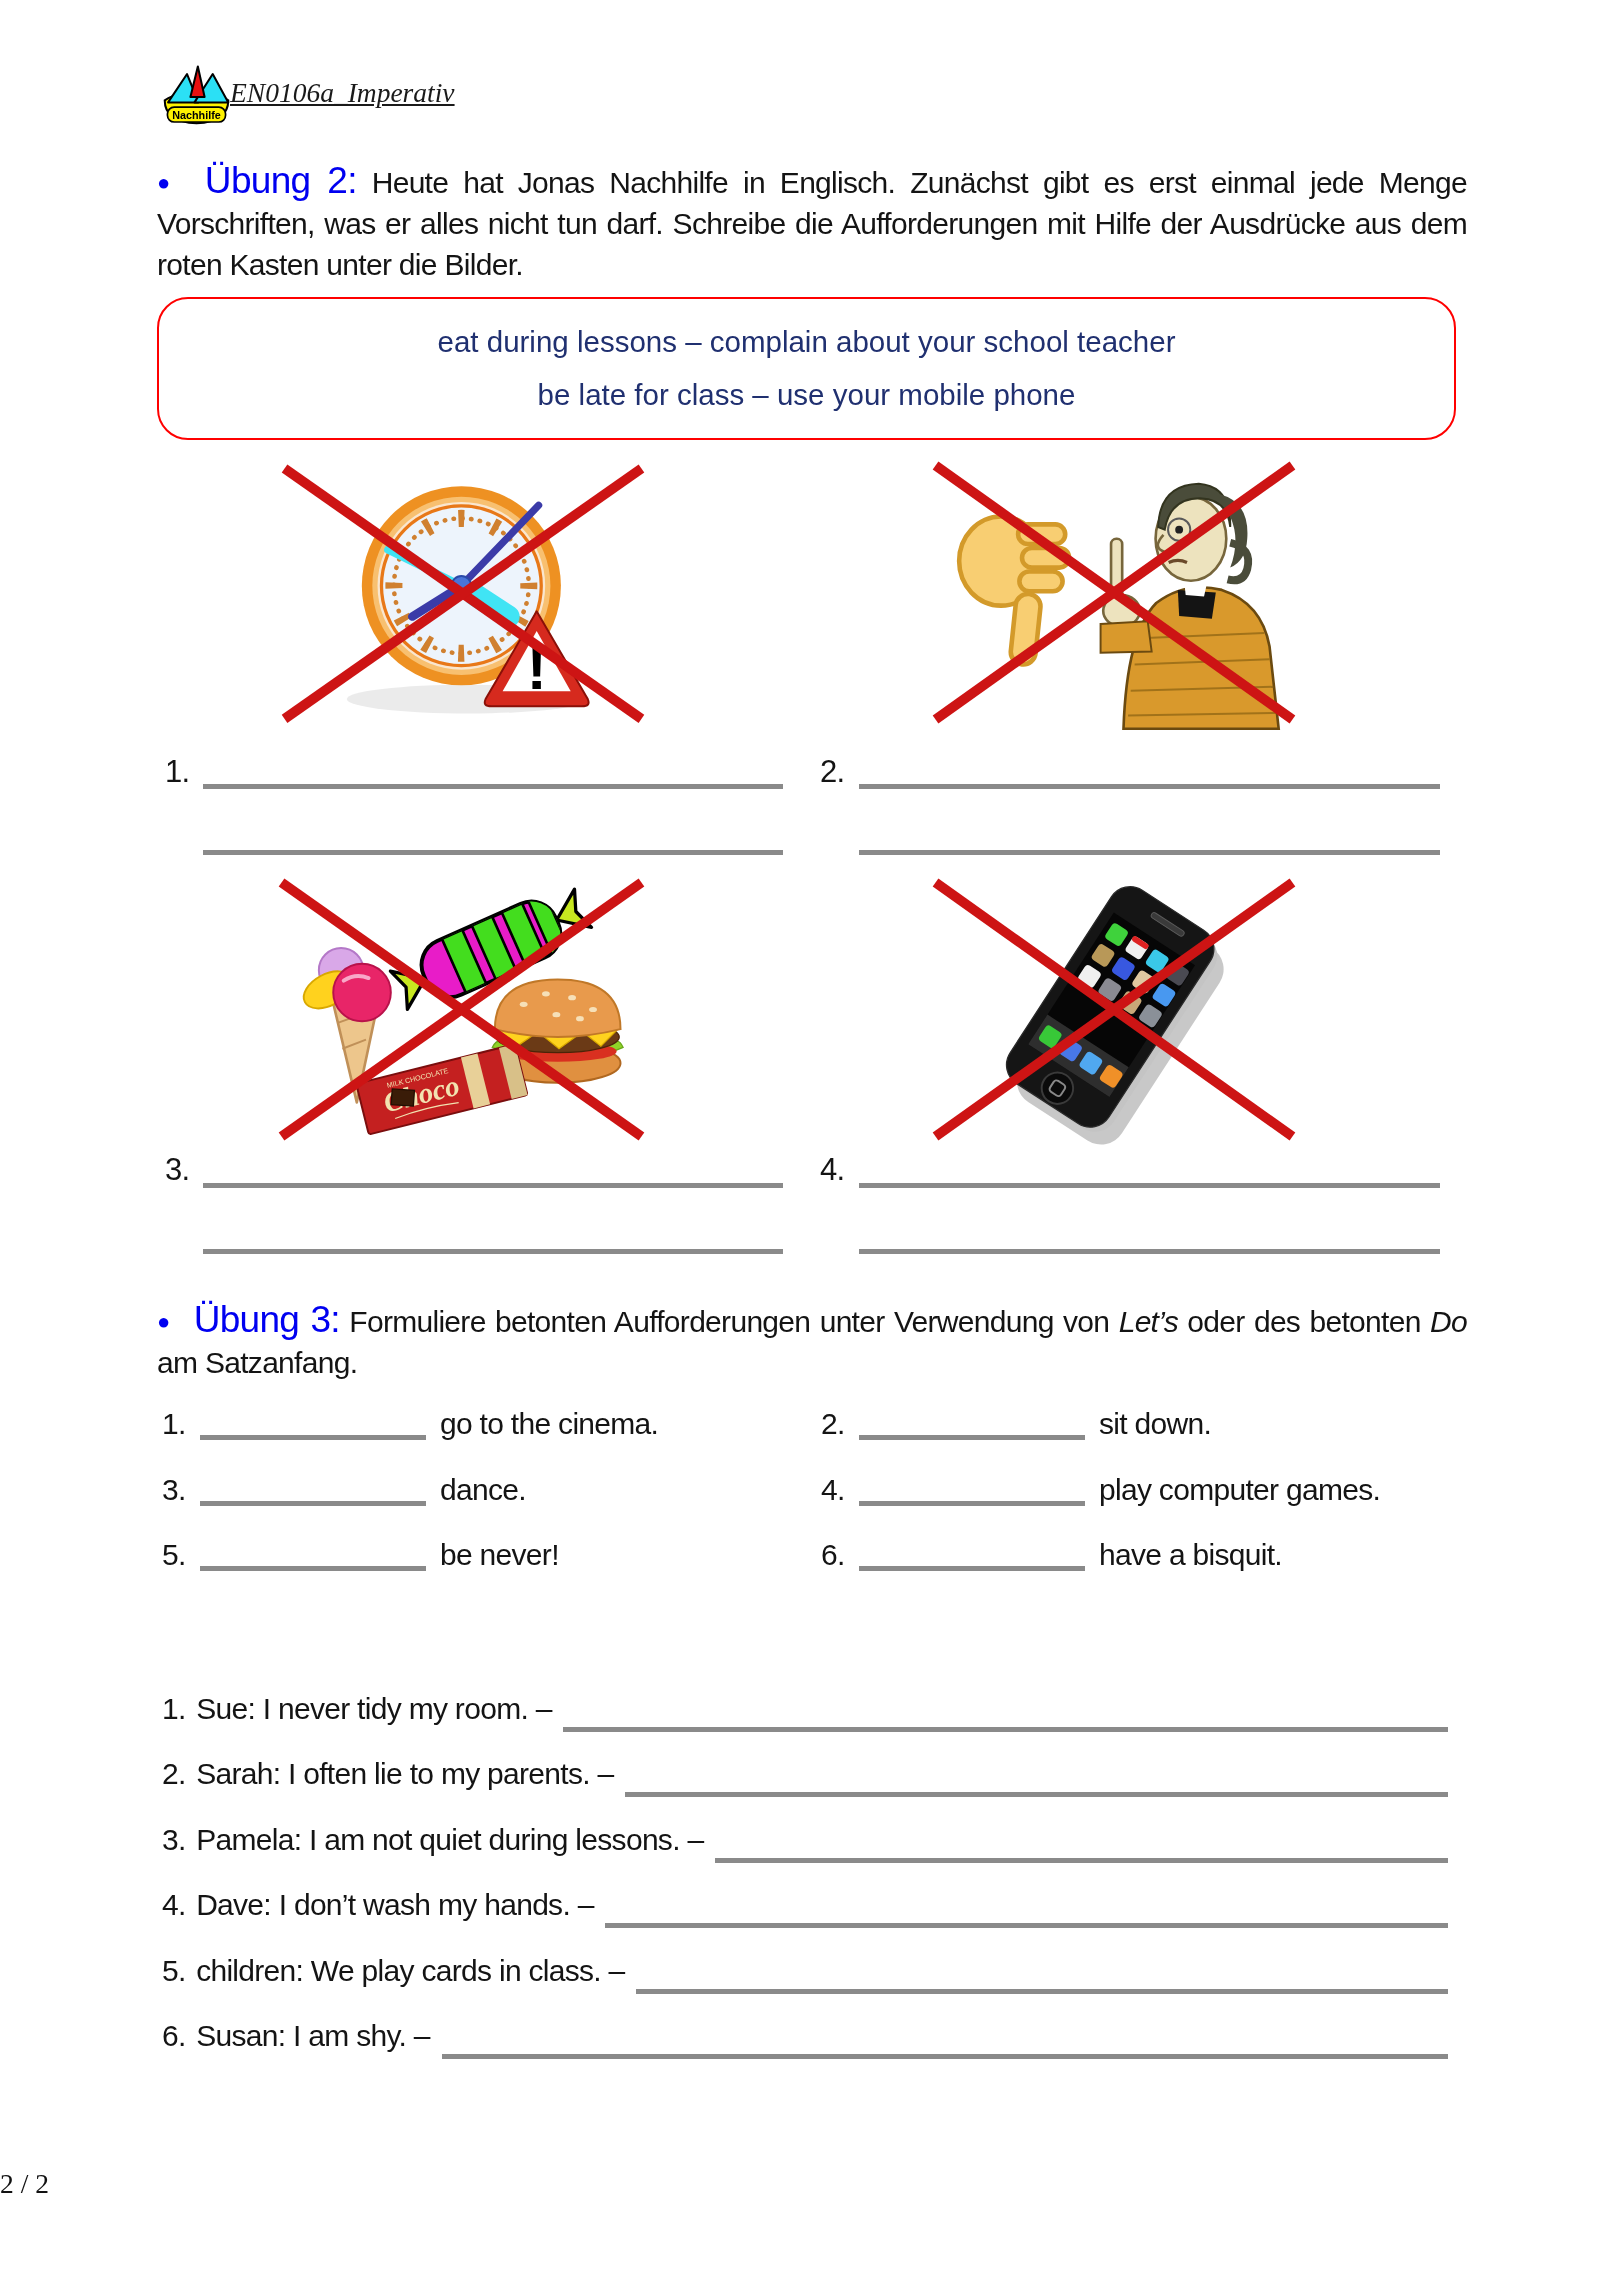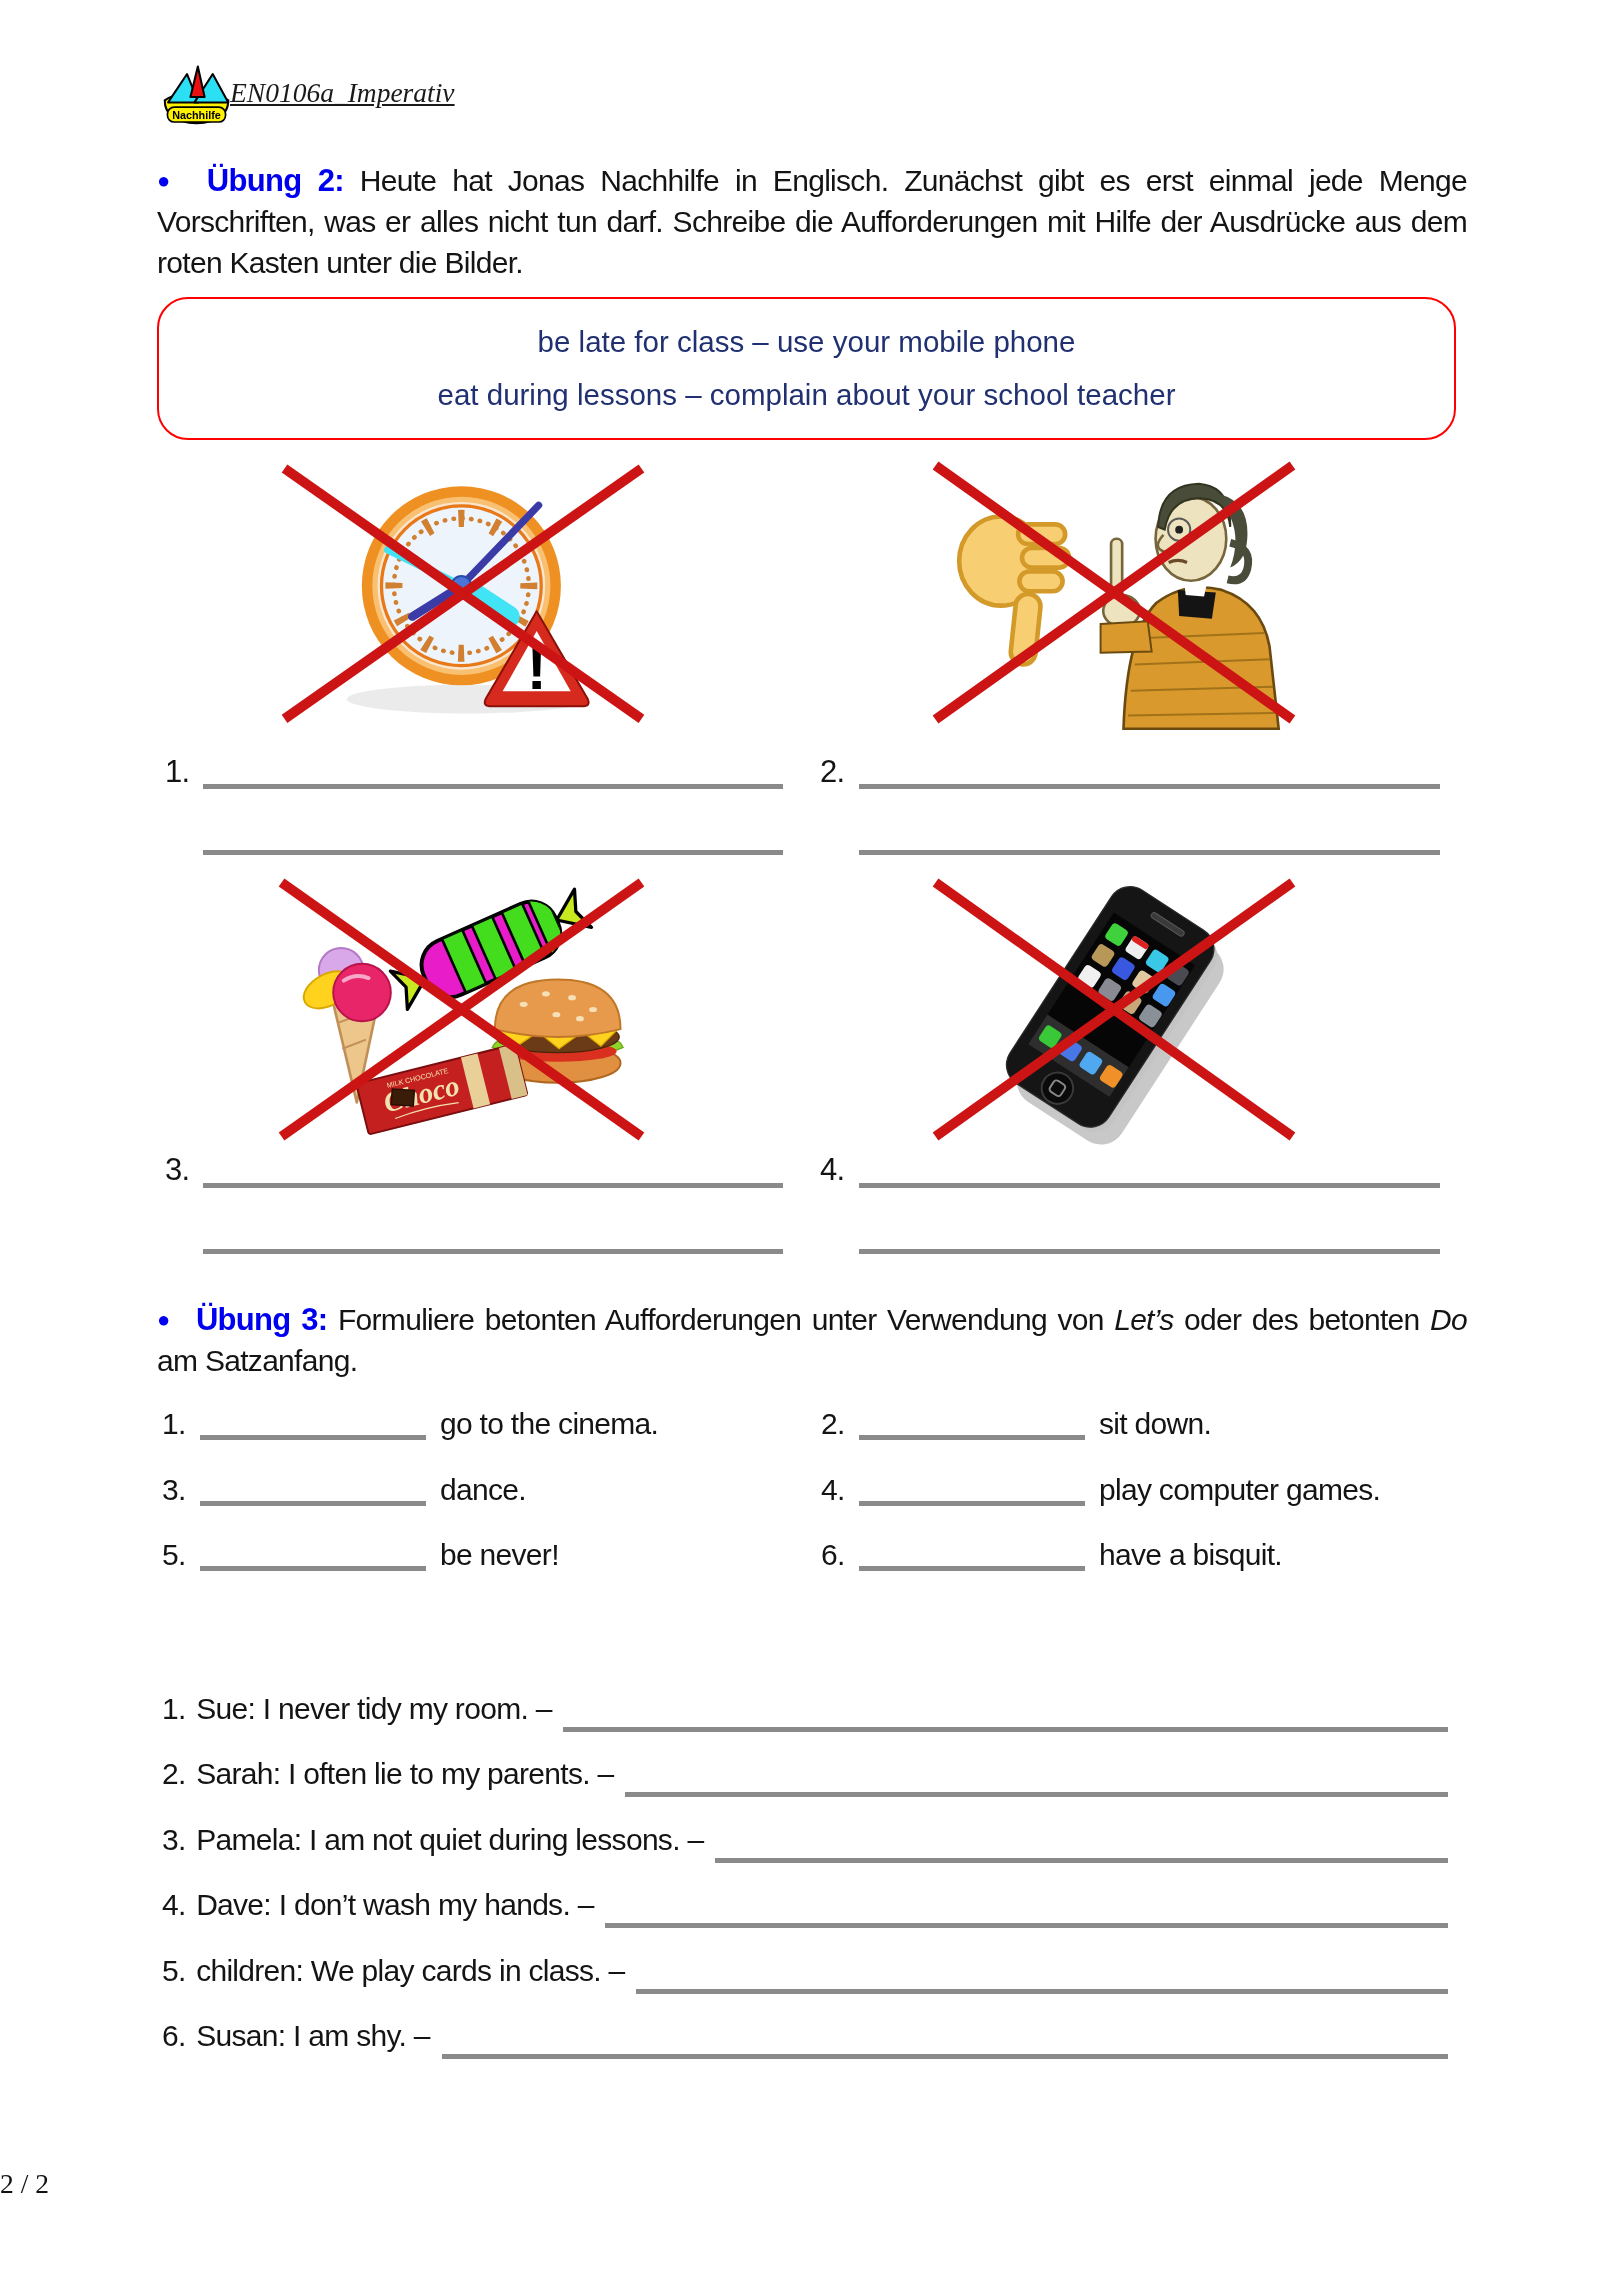--- a/index.html
+++ b/index.html
@@ -6,21 +6,21 @@
   .page{position:relative;width:1623px;height:2295px;background:#ffffff;overflow:hidden;
         font-family:"Liberation Sans",sans-serif;color:#141414;}
   
   .logo{position:absolute;left:160px;top:63px;width:73px;height:68px;}
   .doc-title{position:absolute;left:230px;top:77px;font-family:"Liberation Serif",serif;
              font-style:italic;font-size:27.5px;color:#1a1a1a;text-decoration:underline;}
   
   .para{position:absolute;left:157px;width:1310px;margin:0;font-size:30px;line-height:41px;
         text-align:justify;letter-spacing:-0.7px;}
   .bullet{color:#0000F0;font-size:22px;vertical-align:2.6px;margin-right:13px;}
-  .lbl{color:#0000F0;font-weight:bold;font-size:31px;}
+  .lbl{color:#0000F0;font-weight:normal;font-size:37px;}
   .hl{font-family:"Liberation Sans",sans-serif;}
   
   .redbox{position:absolute;left:157px;top:297px;width:1299px;height:143px;box-sizing:border-box;
           border:2.6px solid #FF0000;border-radius:31px;display:flex;flex-direction:column;
           justify-content:center;align-items:center;gap:19.6px;color:#203070;font-size:29.5px;
           font-weight:500;letter-spacing:0;}
   
   .cell{position:absolute;}
   .cell svg{position:absolute;left:0;top:0;width:100%;height:100%;overflow:visible;}
   
@@ -55,22 +55,22 @@
   </svg>
   <div class="doc-title">EN0106a_Imperativ</div>
 
   <p class="para" style="top:160px">
     <span class="bullet">●</span>
     <span class="lbl">Übung 2:</span>
     <span>Heute hat Jonas Nachhilfe in Englisch. Zunächst gibt es erst einmal jede Menge Vorschriften, was er alles nicht tun darf. Schreibe die Aufforderungen mit Hilfe der Ausdrücke aus dem roten Kasten unter die Bilder.</span>
   </p>
 
   <div class="redbox">
+    <div>eat during lessons – complain about your school teacher</div>
     <div>be late for class – use your mobile phone</div>
-    <div>eat during lessons – complain about your school teacher</div>
   </div>
 
   <div class="cell" style="left:278px;top:458px;width:370px;height:272px">
     <svg viewBox="0 0 565 415">
       <ellipse cx="290" cy="368" rx="185" ry="22" fill="#000" opacity="0.08"></ellipse>
       <circle cx="280" cy="195" r="152" fill="#EE9122"></circle>
       <circle cx="280" cy="195" r="136" fill="#F8C070"></circle>
       <circle cx="280" cy="195" r="128" fill="#FAE6CE"></circle>
       <circle cx="280" cy="195" r="122" fill="#EDF4FC" stroke="#E87818" stroke-width="5"></circle>
       <g stroke="#D08030">

